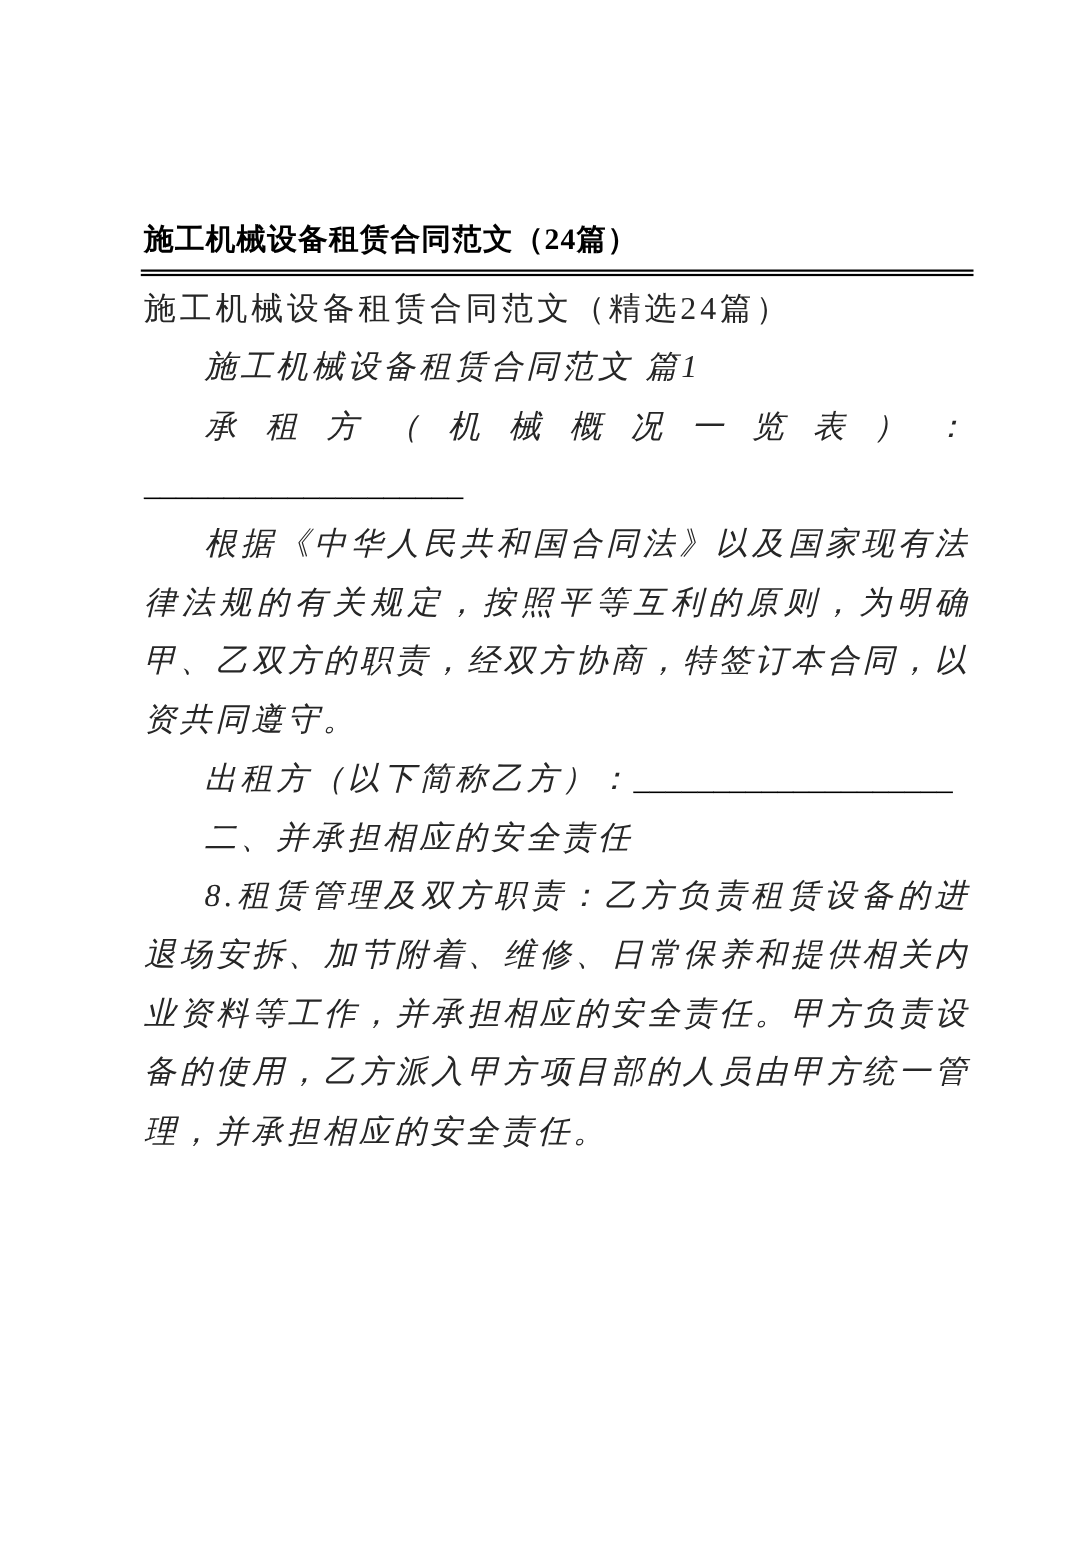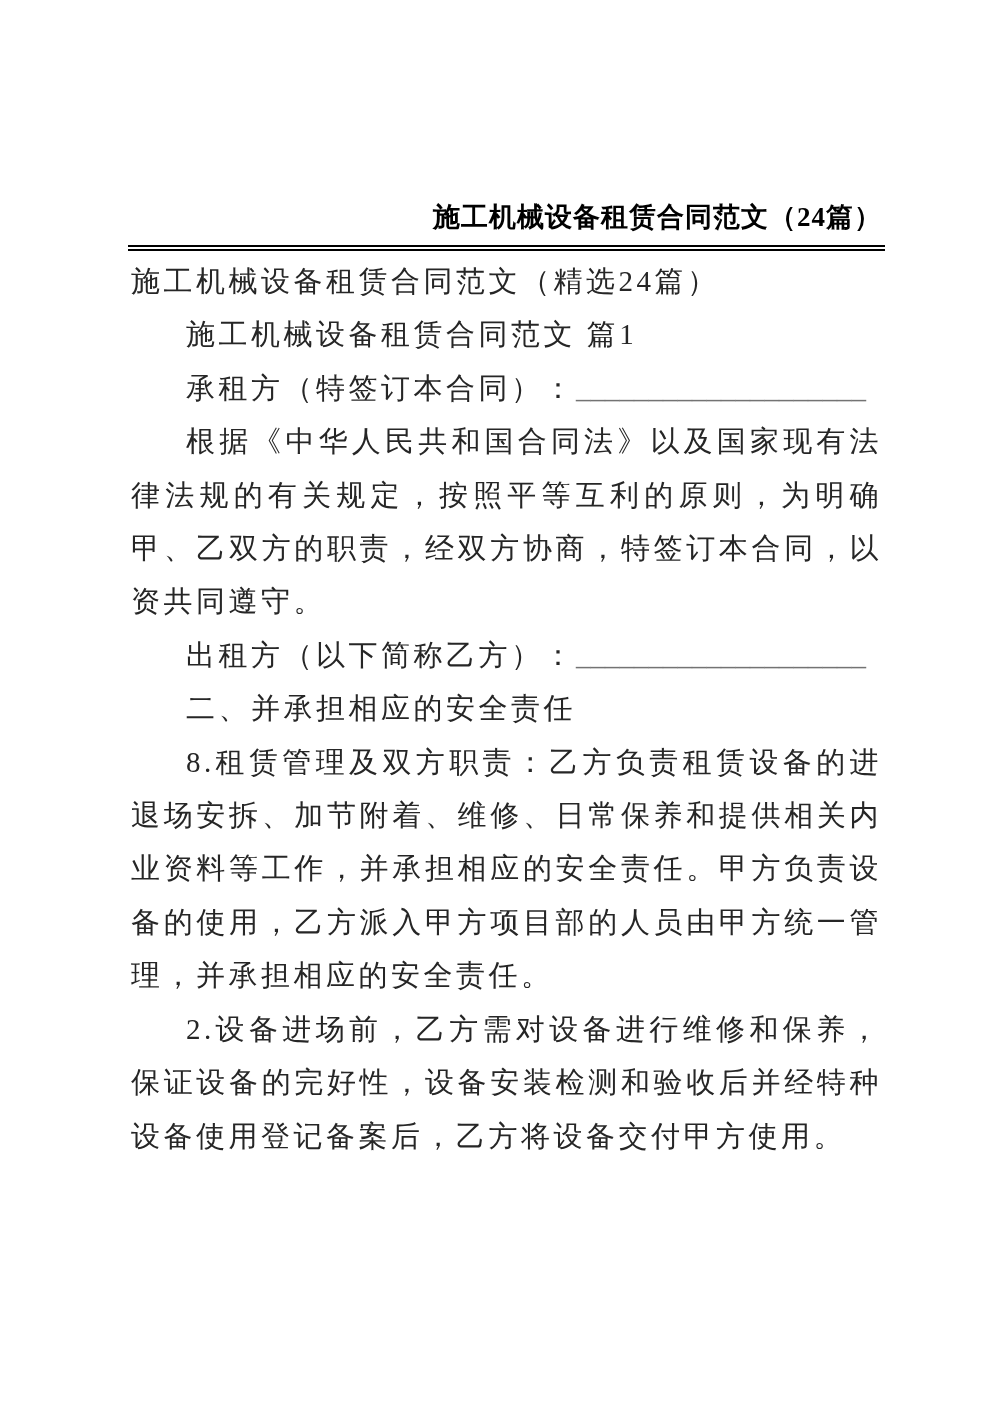--- a/index.html
+++ b/index.html
@@ -15,21 +15,21 @@
     background: #ffffff;
     box-sizing: border-box;
     padding: 0 111px 0 131px;
     overflow: hidden;
     font-family: "Liberation Serif", "DejaVu Serif", serif;
     color: #1f1f1f;
   }
   .doc-title {
     margin: 0;
     padding-top: 198px;
-    text-align: right;
+    text-align: left;
     font-size: 27px;
     line-height: 38px;
     font-weight: bold;
     color: #000000;
     letter-spacing: 1px;
     font-family: "Liberation Serif", "DejaVu Serif", serif;
   }
   .double-rule {
     margin-top: 9px;
     margin-left: -3px;
@@ -46,45 +46,45 @@
     font-size: 29px;
     line-height: 53.4px;
     letter-spacing: 3.5px;
     text-align: justify;
     text-justify: inter-ideograph;
     color: #262626;
     font-weight: normal;
   }
   .para.indent {
     text-indent: 55px;
+    font-style: italic;
   }
   .blank {
     letter-spacing: 0;
-    color: #737373;
+    color: #000000;
     white-space: nowrap;
   }
 </style>
 </head>
 <body>
 
 <div class="page">
   <h1 class="doc-title">施工机械设备租赁合同范文（24篇）</h1>
   <div class="double-rule"></div>
   <div class="doc-body" id="doc-body">
   <p class="para"><span class="ptext">施工机械设备租赁合同范文（精选24篇）</span></p>
 
   <p class="para indent"><span class="ptext">施工机械设备租赁合同范文 篇1</span></p>
 
-  <p class="para indent"><span class="ptext">承租方（特签订本合同）：</span><span class="blank">____________________</span></p>
+  <p class="para indent"><span class="ptext">承租方（机械概况一览表）：</span><span class="blank">____________________</span></p>
 
   <p class="para indent"><span class="ptext">根据《中华人民共和国合同法》以及国家现有法律法规的有关规定，按照平等互利的原则，为明确甲、乙双方的职责，经双方协商，特签订本合同，以资共同遵守。</span></p>
 
   <p class="para indent"><span class="ptext">出租方（以下简称乙方）：</span><span class="blank">____________________</span></p>
 
 
   <p class="para indent"><span class="ptext">二、并承担相应的安全责任</span></p>
 
   <p class="para indent"><span class="ptext">8.租赁管理及双方职责：乙方负责租赁设备的进退场安拆、加节附着、维修、日常保养和提供相关内业资料等工作，并承担相应的安全责任。甲方负责设备的使用，乙方派入甲方项目部的人员由甲方统一管理，并承担相应的安全责任。</span></p>
 
-  <p class="para indent"><span class="ptext">2.设备进场前，乙方需对设备进行维修和保养，保证设备的完好性，设备安装检测和验收后并经特种设备使用登记备案后，乙方将设备交付甲方使用。</span></p>
 
 </div>
 </div>
 
 </body></html>

